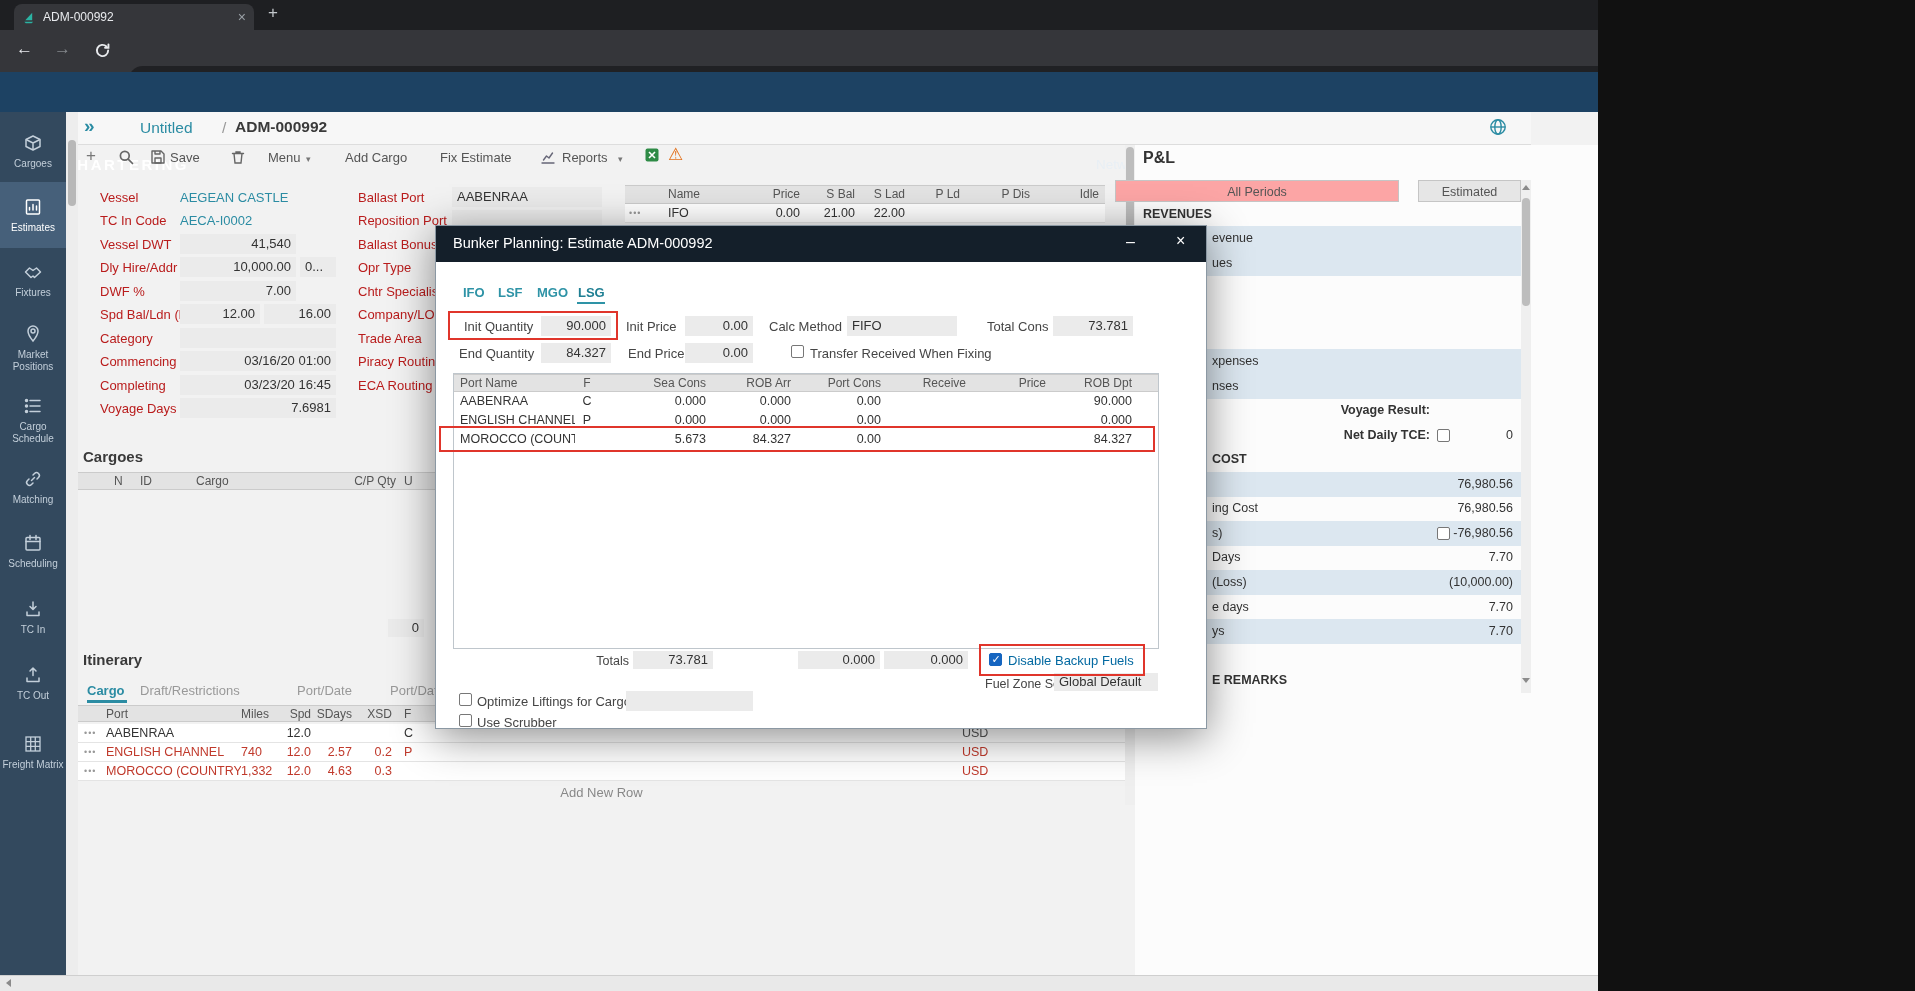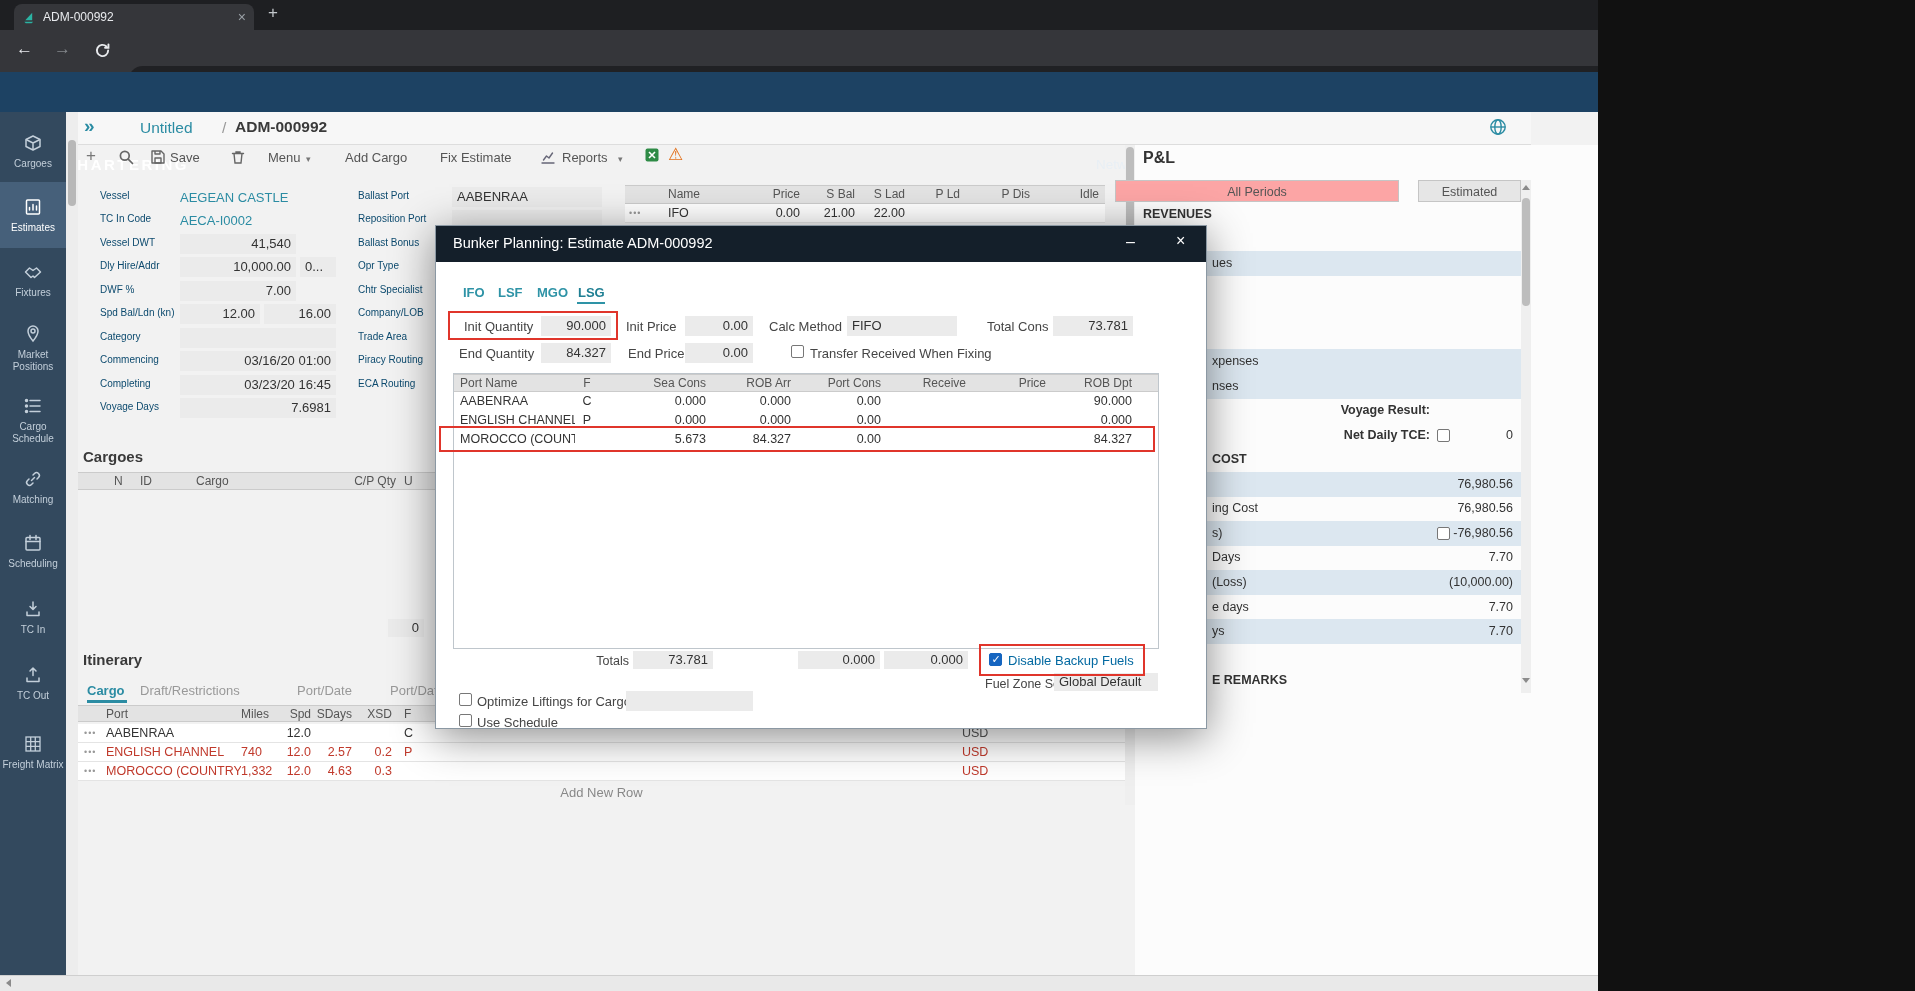--- a/index.html
+++ b/index.html
@@ -38,21 +38,21 @@
 .titlebar{left:78px;top:112px;width:1453px;height:33px;background:#f7f7f7;border-bottom:1px solid #ddd}
 .collapse{color:#2b8ca3;font-size:19px;font-weight:bold}
 .crumb-un{color:#2b8ca3;font-size:15.5px}
 .crumb-sep{color:#999;font-size:15.5px}
 .crumb-id{color:#3a3a3a;font-size:15.5px;font-weight:bold}
 .tbtext{color:#555;font-size:13px;white-space:nowrap}
 .caret{font-size:9px;color:#777}
 .plusbtn{color:#777;font-size:17px}
 .warn{color:#e2711d;font-size:17px;line-height:17px}
 
-.lbl{font-size:10px;color:#0c4a6e;white-space:nowrap}
+.lbl{font-size:13px;color:#b91c1c;white-space:nowrap}
 .fld{background:#ebebeb;font-size:13px;color:#333;line-height:20px;height:20px;padding:0 5px;text-align:right;white-space:nowrap;overflow:hidden}
 .fld.l{text-align:left}
 .link{color:#2b8ca3;font-size:13px;white-space:nowrap}
 
 .ghead{background:#e3e3e3;border-top:1px solid #cbcbcb;border-bottom:1px solid #cbcbcb;color:#555;font-size:12px;line-height:17px}
 .gcell{position:absolute;top:0;height:100%;white-space:nowrap;overflow:hidden}
 .grow{background:#fff;border-bottom:1px solid #e4e4e4;font-size:12.5px;color:#333;line-height:19px}
 .grow.red{color:#c0392b}
 .dots{color:#999;font-size:9px;letter-spacing:1px}
 .sect{font-size:15px;font-weight:bold;color:#3a3a3a}
@@ -412,20 +412,23 @@
   <span class="abs" style="left:1143px;top:149px;font-size:16px;font-weight:bold;color:#333">P&amp;L</span>
   <div class="abs pnlhead" style="left:1115px;top:180px;width:284px;height:22px;background:#fca5a5">All Periods</div>
   <div class="abs pnlhead" style="left:1418px;top:180px;width:103px;height:22px;background:#e6e6e6">Estimated</div>
   <div class="abs track" style="left:1521px;top:180px;width:10px;height:513px"></div>
   <div class="abs tri-up" style="left:1522px;top:185px"></div>
   <div class="abs thumb" style="left:1522px;top:198px;width:8px;height:108px"></div>
   <div class="abs tri-down" style="left:1522px;top:678px"></div>
 
   <div class="pnlrow" style="top:202px">
       <span class="pnllbl0 pnlbold">REVENUES</span>
+    </div>
+  <div class="pnlrow sh" style="top:226px">
+      <span class="pnllbl">evenue</span>
     </div>
   <div class="pnlrow sh" style="top:251px">
       <span class="pnllbl">ues</span>
     </div>
   <div class="pnlrow sh" style="top:349px">
       <span class="pnllbl">xpenses</span>
     </div>
   <div class="pnlrow sh" style="top:374px">
       <span class="pnllbl">nses</span>
     </div>
@@ -594,16 +597,16 @@
     <span class="mlbl" style="left:549px;top:451px;font-size:12.5px">Fuel Zone Set</span>
     <div class="abs fld l" style="left:618px;top:447px;width:104px;height:18px;line-height:18px">
       <span>Global Default</span>
     </div>
 
     <span class="cb" style="left:23px;top:467px"></span>
     <span class="mlbl" style="left:41px;top:468px">Optimize Liftings for Cargo:</span>
     <div class="abs fld" style="left:190px;top:465px;width:127px"></div>
 
     <span class="cb" style="left:23px;top:488px"></span>
-    <span class="mlbl" style="left:41px;top:489px">Use Schedule</span>
+    <span class="mlbl" style="left:41px;top:489px">Use Scrubber</span>
   </div>
 
 </div>
 
 </body></html>

